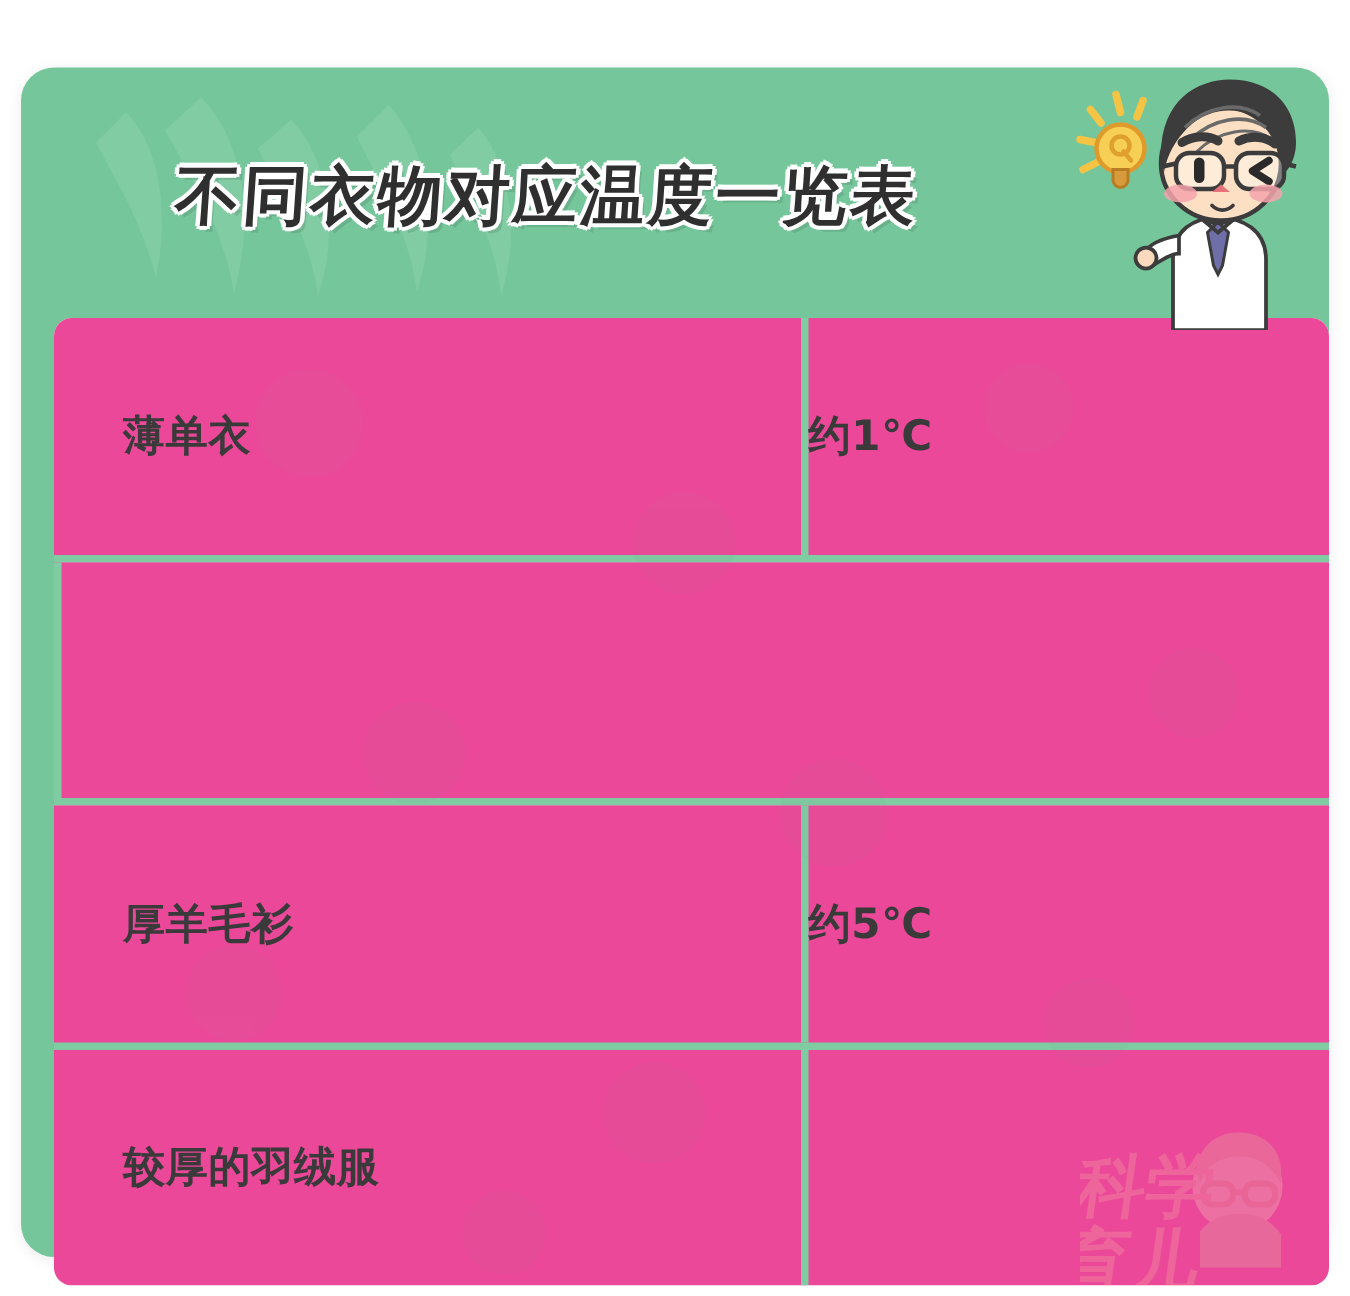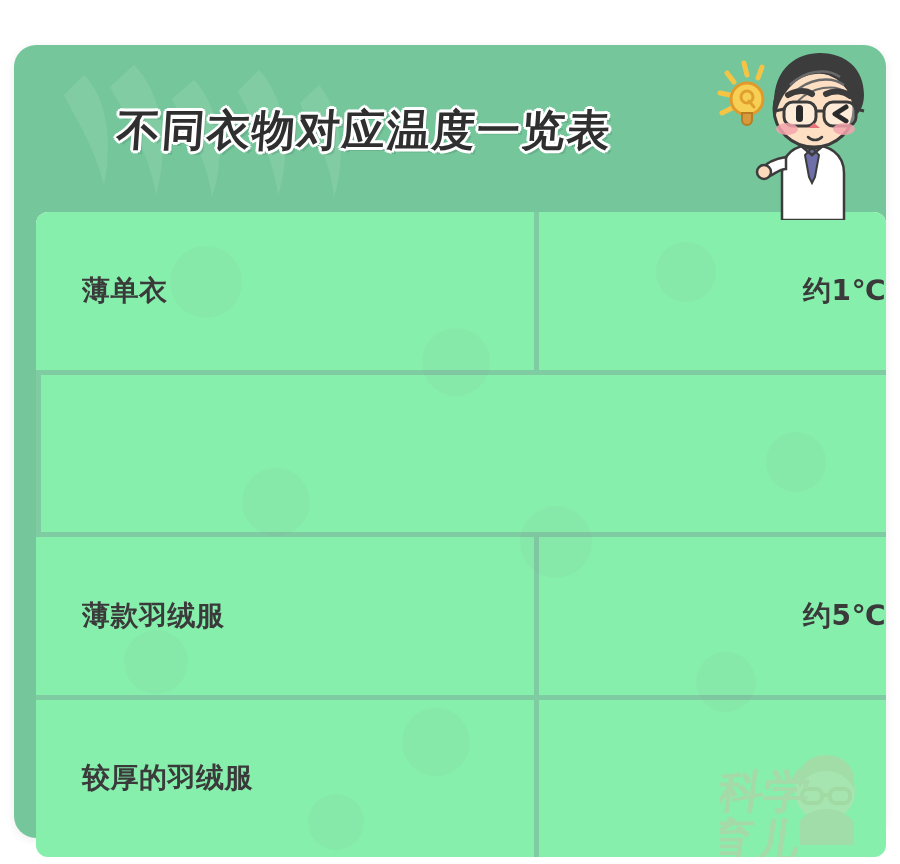--- a/index.html
+++ b/index.html
@@ -81,21 +81,21 @@
     overflow: hidden;
     display: flex;
     flex-direction: column;
   }
 
   .trow {
     flex: 1 1 0;
     display: flex;
     align-items: center;
     border-bottom: 5px solid #7fcba2;
-    background: #86efac;
+    background: #ec4899;
     position: relative;
   }
   .trow:last-child { border-bottom: none; }
 
   .cell-item {
     width: 498px;
     box-sizing: border-box;
     padding-left: 46px;
     font-family: "DejaVu Sans", "Liberation Sans", sans-serif;
     font-size: 28px;
@@ -106,21 +106,21 @@
   }
 
   .col-divider {
     width: 5px;
     align-self: stretch;
     background: #7fcba2;
   }
 
   .cell-temp {
     flex: 1;
-    text-align: right;
+    text-align: left;
     font-family: "DejaVu Sans", "Liberation Sans", sans-serif;
     font-size: 28px;
     font-weight: bold;
     color: #3a3a3a;
     letter-spacing: 0.5px;
     white-space: nowrap;
   }
 
   
   .table-watermark {
@@ -271,21 +271,21 @@
         <div class="cell-temp">约1℃</div>
       </div>
 
 
       <div class="trow">
         <div class="col-divider"></div>
       </div>
 
 
       <div class="trow">
-        <div class="cell-item">薄款羽绒服</div>
+        <div class="cell-item">厚羊毛衫</div>
         <div class="col-divider"></div>
         <div class="cell-temp">约5℃</div>
       </div>
 
 
       <div class="trow">
         <div class="cell-item">较厚的羽绒服</div>
         <div class="col-divider"></div>
       </div>
 

